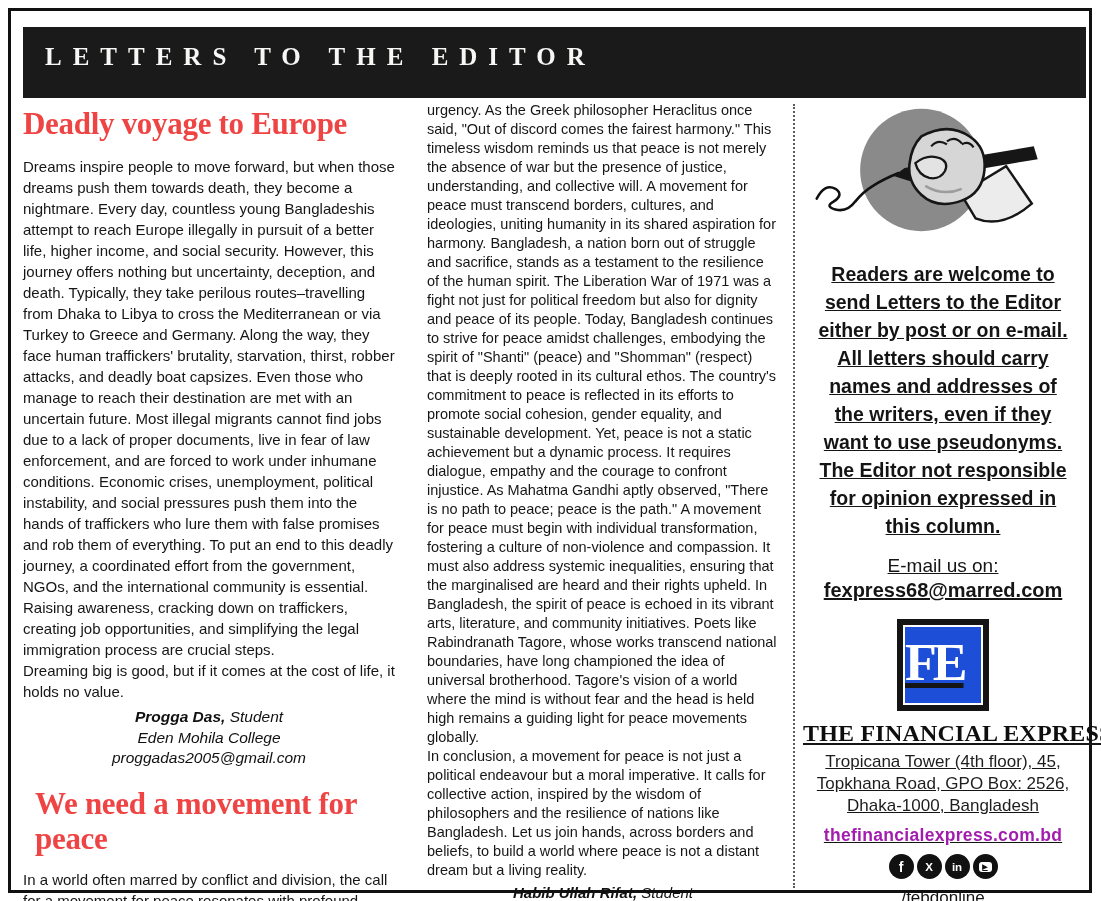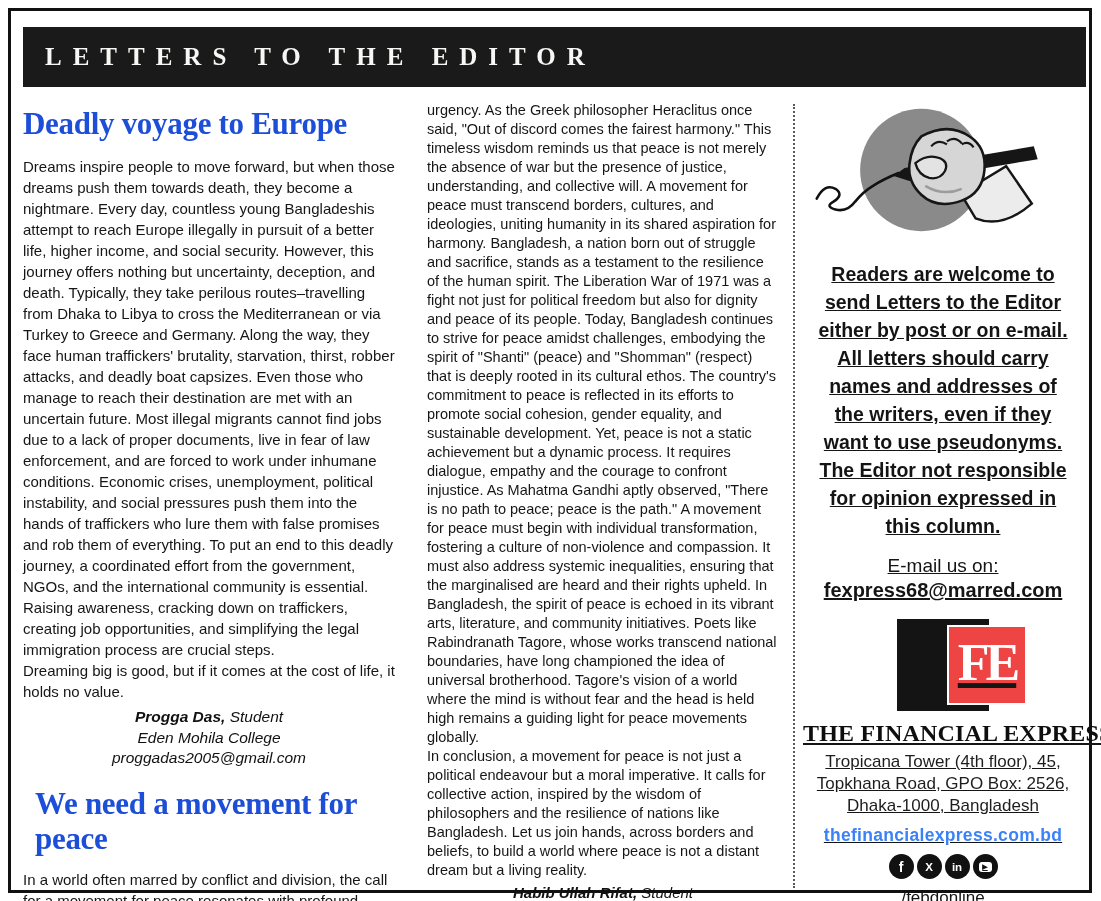--- a/index.html
+++ b/index.html
@@ -7,35 +7,35 @@
   .page {
     position:relative; width:1101px; height:901px; background:#fff;
     font-family:"Liberation Sans", sans-serif; color:#151515; overflow:hidden;
   }
   .frame {
     position:absolute; left:8px; top:8px; width:1084px; height:885px;
     border:3px solid #111;
   }
   
   .bar {
-    position:absolute; left:23px; top:27px; width:1063px; height:60px;
+    position:absolute; left:23px; top:27px; width:1063px; height:71px;
     background:#1a1a1a; color:#f7f7f5;
     font-family:"Liberation Serif", serif; font-weight:600;
     font-size:25px; letter-spacing:11px; line-height:60px;
     padding-left:22px; white-space:nowrap;
   }
   
   .col1 { position:absolute; left:23px;  top:106px; width:372px; }
   .col2 { position:absolute; left:427px; top:101px; width:352px; }
   .divider { position:absolute; left:793px; top:104px; height:784px; border-left:2px dotted #5a5a5a; }
   .col3 { position:absolute; left:803px; top:99px; width:280px; text-align:center;text-decoration:underline; }
 
   .headline {
     font-family:"Liberation Serif", serif; font-weight:700;
-    font-size:31px; line-height:35px; letter-spacing:-0.3px; color:#1d4ed8;
+    font-size:31px; line-height:35px; letter-spacing:-0.3px; color:#ef4444;
     margin-bottom:15px;
   }
   .headline.second { margin-top:17px; margin-bottom:13px;margin-left:12px; }
   .body-text { font-size:15px; line-height:21px; color:#161616; text-align:left; }
   .col2 .body-text { font-size:14.5px; line-height:19px; }
   .body-text p { margin:0; }
 
   .signature {
     text-align:center; font-style:italic; font-size:15.5px; line-height:20.5px;
     margin-top:5px; margin-bottom:2px; color:#111;
@@ -49,33 +49,33 @@
     width:256px; margin:13px auto 0; font-weight:700;
     font-size:19.5px; line-height:28px; color:#141414;
   }
   .email-label { margin-top:15px; font-size:19px; font-weight:400; }
   .email-value { margin-top:2px; font-size:20px; font-weight:700; }
   .fe-logo-outer {
     width:92px; height:92px; background:#141414; margin:17px auto 0;
     padding:6px;
   }
   .fe-logo-inner {
-    width:100%; height:100%; border:2px solid #fff; background:#ef4444;
-    display:flex; align-items:center; justify-content:center;margin-left:44px;
+    width:100%; height:100%; border:2px solid #fff; background:#1d4ed8;
+    display:flex; align-items:center; justify-content:flex-start;
   }
   .fe-logo-inner span {
     font-family:"Liberation Serif", serif; font-weight:700; color:#fff;
     font-size:52px; letter-spacing:-4px; line-height:1; padding-bottom:4px;
   }
   .brand {
     margin-top:9px; font-family:"Liberation Serif", serif; font-weight:700;
     font-size:24px; letter-spacing:0.2px; color:#0e0e0e; white-space:nowrap;
   }
   .address { width:262px; margin:4px auto 8px; font-size:17px; line-height:22px; color:#1d1d1d; }
-  .website { margin-top:7px; font-size:17.5px; font-weight:700; letter-spacing:0.3px; color:#3b82f6; }
+  .website { margin-top:7px; font-size:17.5px; font-weight:700; letter-spacing:0.3px; color:#a21caf; }
   .social-row { margin-top:8px; display:flex; justify-content:center; gap:3px; }
   .social-icon {
     width:25px; height:25px; border-radius:50%; background:#111; color:#fff;
     display:inline-flex; align-items:center; justify-content:center;
     font-weight:700; font-size:14px;
   }
   .social-icon.small-glyph { font-size:11.5px; }
   .social-icon .yt-box {
     background:#fff; border-radius:3px; width:13px; height:10px;
     display:flex; align-items:center; justify-content:center;

